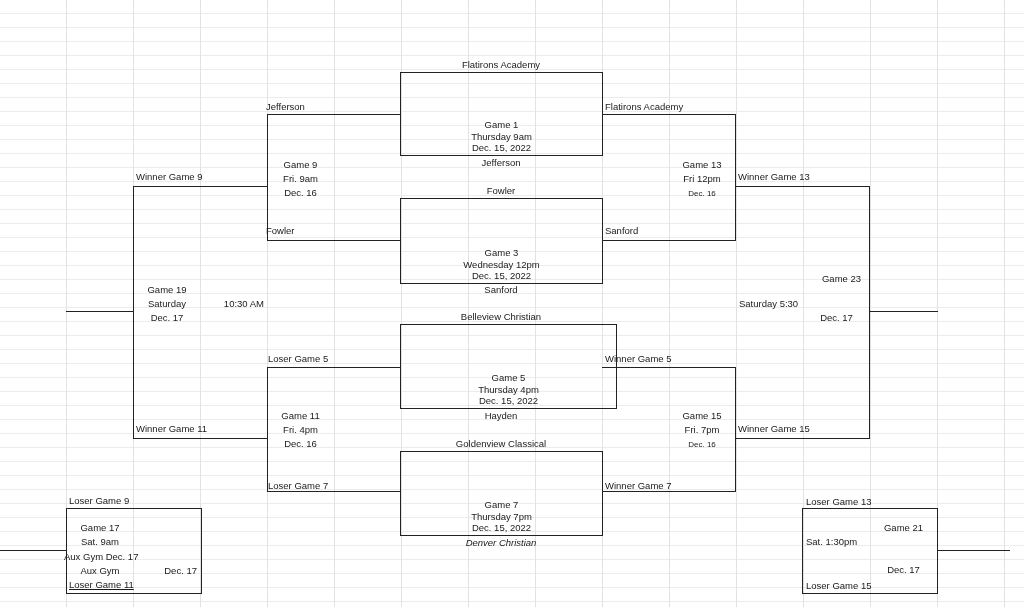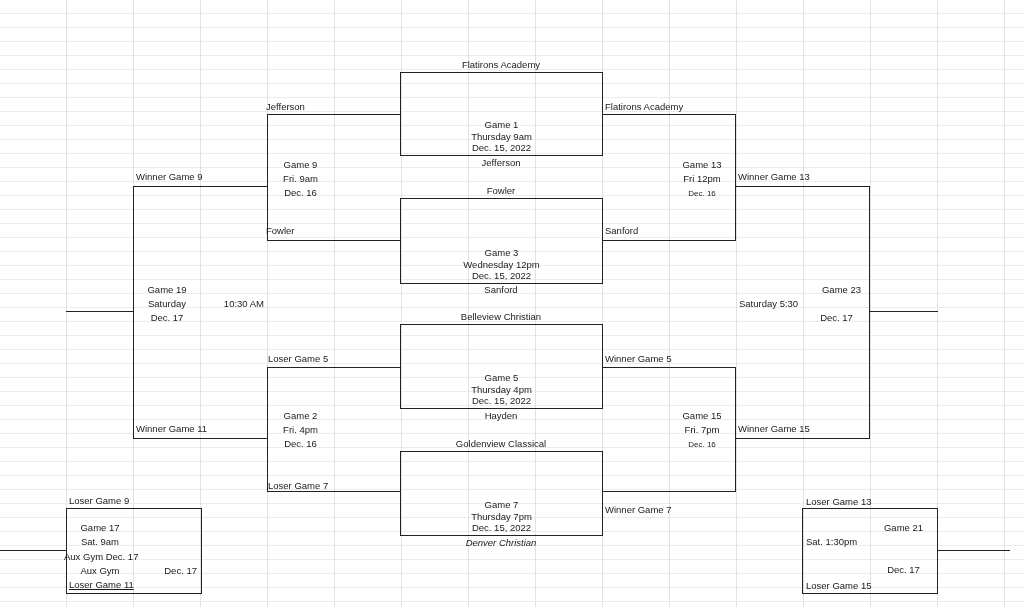--- a/index.html
+++ b/index.html
@@ -34,21 +34,21 @@
       <div>Dec. 15, 2022</div>
     </div>
   </div>
   <div class="gbox" style="top:198px;height:84px;">
     <div class="gtxt">
       <div>Game 3</div>
       <div>Wednesday 12pm</div>
       <div>Dec. 15, 2022</div>
     </div>
   </div>
-  <div class="gbox" style="top:324px;height:83px;">
+  <div class="gbox" style="top:324px;height:83px;padding-left:14px;">
     <div class="gtxt">
       <div>Game 5</div>
       <div>Thursday 4pm</div>
       <div>Dec. 15, 2022</div>
     </div>
   </div>
   <div class="gbox" style="top:451px;height:83px;">
     <div class="gtxt">
       <div>Game 7</div>
       <div>Thursday 7pm</div>
@@ -72,38 +72,38 @@
   <div class="lbl" style="left:266px;top:226px;">Fowler</div>
   <div class="lbl ctr" style="left:267px;width:67px;top:160px;">Game 9</div>
   <div class="lbl ctr" style="left:267px;width:67px;top:174px;">Fri. 9am</div>
   <div class="lbl ctr" style="left:267px;width:67px;top:188px;">Dec. 16</div>
 
   <div class="h" style="top:367px;left:267px;width:134px;"></div>
   <div class="h" style="top:491px;left:267px;width:134px;"></div>
   <div class="v" style="left:267px;top:367px;height:125px;"></div>
   <div class="lbl" style="left:268px;top:354px;">Loser Game 5</div>
   <div class="lbl" style="left:268px;top:481px;">Loser Game 7</div>
-  <div class="lbl ctr" style="left:267px;width:67px;top:411px;">Game 2</div>
+  <div class="lbl ctr" style="left:267px;width:67px;top:411px;">Game 11</div>
   <div class="lbl ctr" style="left:267px;width:67px;top:425px;">Fri. 4pm</div>
   <div class="lbl ctr" style="left:267px;width:67px;top:439px;">Dec. 16</div>
 
   <div class="h" style="top:114px;left:602px;width:133px;"></div>
   <div class="h" style="top:240px;left:602px;width:133px;"></div>
   <div class="v" style="left:735px;top:114px;height:127px;"></div>
   <div class="lbl" style="left:605px;top:102px;">Flatirons Academy</div>
   <div class="lbl" style="left:605px;top:226px;">Sanford</div>
   <div class="lbl ctr" style="left:669px;width:66px;top:160px;">Game 13</div>
   <div class="lbl ctr" style="left:669px;width:66px;top:174px;">Fri 12pm</div>
   <div class="lbl ctr sm" style="left:669px;width:66px;top:189px;">Dec. 16</div>
 
   <div class="h" style="top:367px;left:602px;width:133px;"></div>
   <div class="h" style="top:491px;left:602px;width:133px;"></div>
   <div class="v" style="left:735px;top:367px;height:125px;"></div>
   <div class="lbl" style="left:605px;top:354px;">Winner Game 5</div>
-  <div class="lbl" style="left:605px;top:481px;margin-top:24px;">Winner Game 7</div>
+  <div class="lbl" style="left:605px;top:481px;">Winner Game 7</div>
   <div class="lbl ctr" style="left:669px;width:66px;top:411px;">Game 15</div>
   <div class="lbl ctr" style="left:669px;width:66px;top:425px;">Fri. 7pm</div>
   <div class="lbl ctr sm" style="left:669px;width:66px;top:440px;">Dec. 16</div>
 
   <div class="h" style="top:186px;left:133px;width:135px;"></div>
   <div class="h" style="top:438px;left:133px;width:135px;"></div>
   <div class="v" style="left:133px;top:186px;height:253px;"></div>
   <div class="h" style="top:311px;left:66px;width:67px;"></div>
   <div class="lbl" style="left:136px;top:172px;">Winner Game 9</div>
   <div class="lbl" style="left:136px;top:424px;">Winner Game 11</div>
@@ -111,21 +111,21 @@
   <div class="lbl ctr" style="left:134px;width:66px;top:299px;">Saturday</div>
   <div class="lbl ctr" style="left:134px;width:66px;top:313px;">Dec. 17</div>
   <div class="lbl rgt" style="left:200px;width:64px;top:299px;">10:30 AM</div>
 
   <div class="h" style="top:186px;left:735px;width:135px;"></div>
   <div class="h" style="top:438px;left:735px;width:135px;"></div>
   <div class="v" style="left:869px;top:186px;height:253px;"></div>
   <div class="h" style="top:311px;left:869px;width:69px;"></div>
   <div class="lbl" style="left:738px;top:172px;">Winner Game 13</div>
   <div class="lbl" style="left:738px;top:424px;">Winner Game 15</div>
-  <div class="lbl ctr" style="left:803px;width:77px;top:285px;">Game 23</div>
+  <div class="lbl ctr" style="left:803px;width:77px;top:274px;">Game 23</div>
   <div class="lbl" style="left:739px;top:299px;">Saturday 5:30</div>
   <div class="lbl ctr" style="left:803px;width:67px;top:313px;">Dec. 17</div>
 
   <div class="h" style="top:508px;left:66px;width:136px;"></div>
   <div class="h" style="top:593px;left:66px;width:136px;"></div>
   <div class="v" style="left:66px;top:508px;height:86px;"></div>
   <div class="v" style="left:201px;top:508px;height:86px;"></div>
   <div class="h" style="top:550px;left:0px;width:66px;"></div>
   <div class="lbl" style="left:69px;top:496px;">Loser Game 9</div>
   <div class="lbl ctr" style="left:67px;width:66px;top:523px;">Game 17</div>

